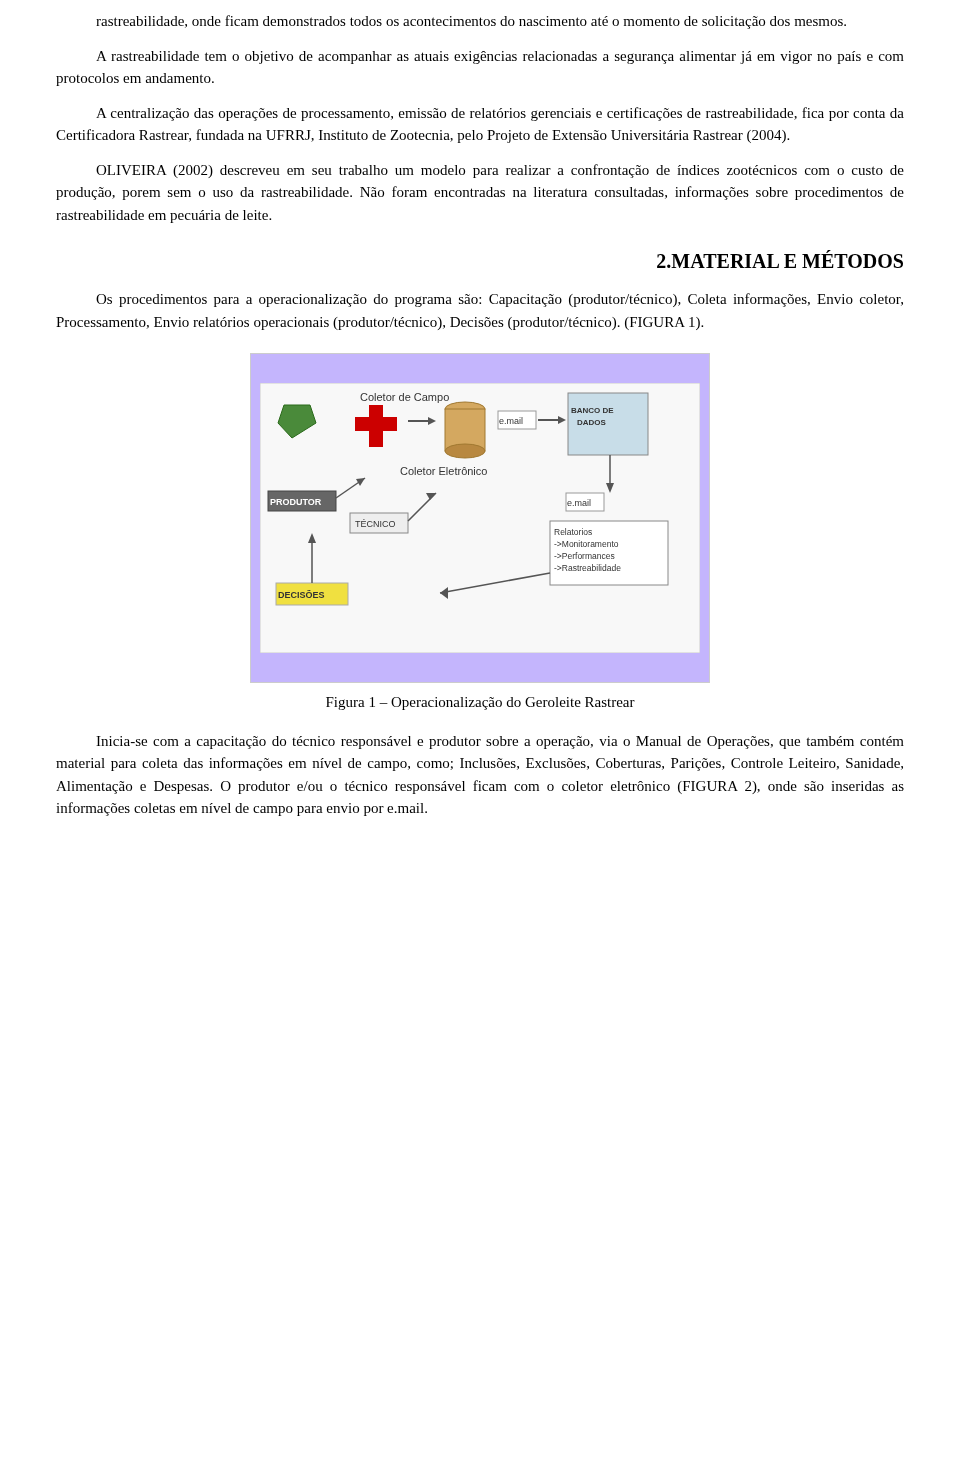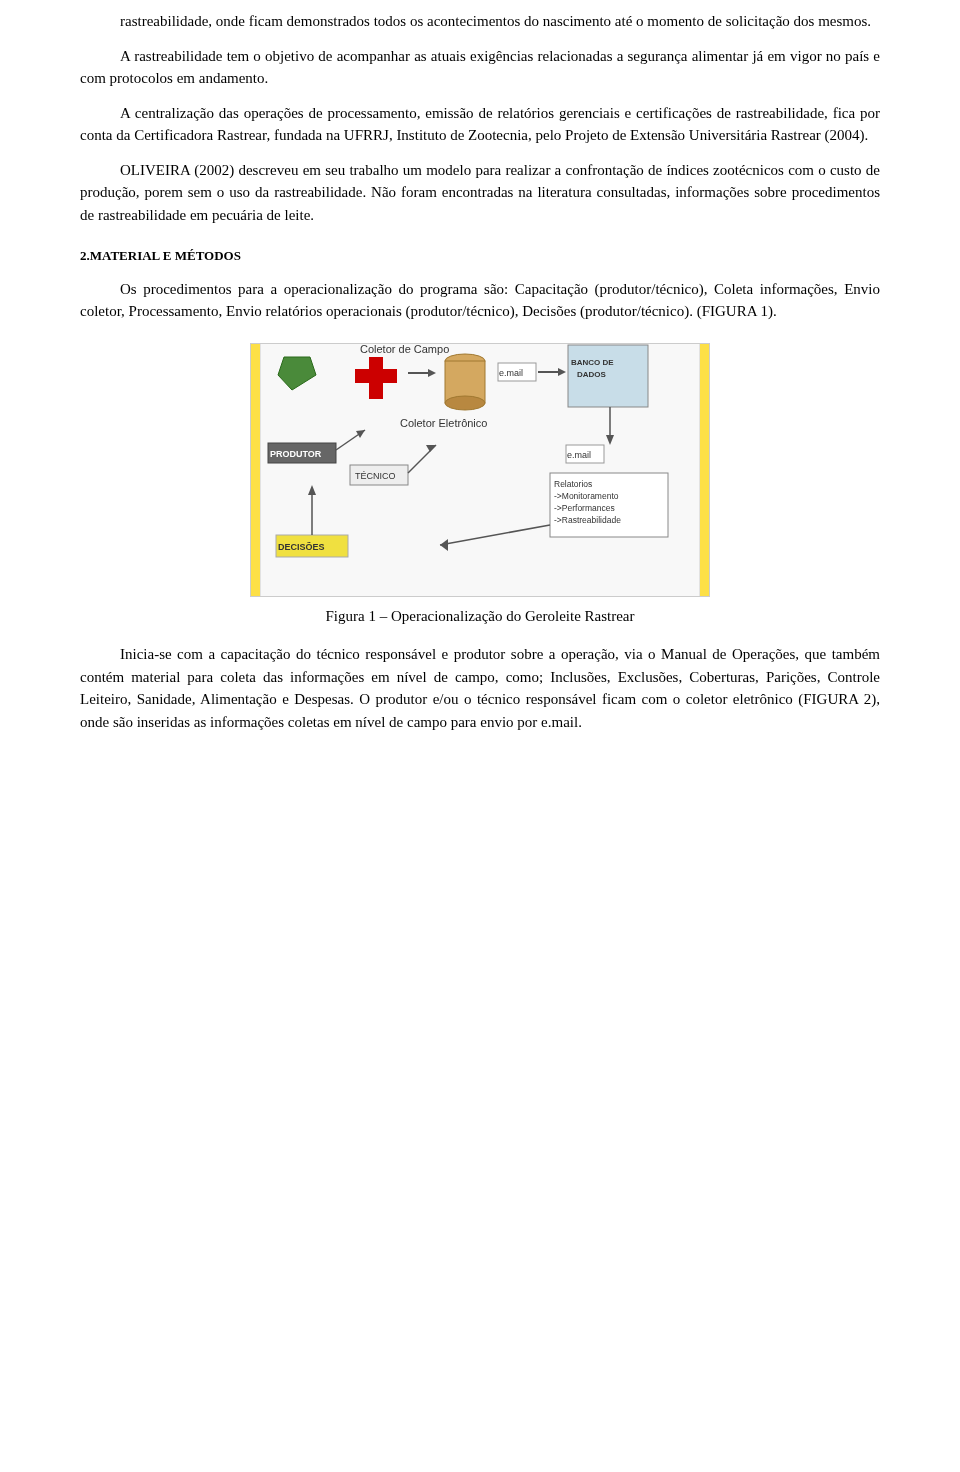--- a/index.html
+++ b/index.html
@@ -13,50 +13,50 @@
       min-height: 1472px;
       background: #ffffff;
       font-family: "Times New Roman", Times, serif;
       font-size: 15px;
       color: #000000;
       line-height: 1.5;
     }
 
     .page-container {
       width: 960px;
-      padding: 0 80px;
+      padding: 0 56px;
       padding-top: 10px;
       padding-bottom: 40px;
     }
 
     .paragraph {
       text-align: justify;
       margin-bottom: 12px;
       text-indent: 40px;
     }
 
     .section-heading {
-      text-align: left;
+      text-align: right;
       font-weight: bold;
-      font-size: 13px;
+      font-size: 20px;
       margin: 20px 0 12px 0;
     }
 
     .figure-container {
       display: flex;
       flex-direction: column;
       align-items: center;
       margin: 20px 0 16px 0;
     }
 
     .figure-box {
       border: 1px solid #ccc;
-      background: #fde047;
+      background: #c4b5fd;
       width: 460px;
-      height: 254px;
+      height: 330px;
       display: flex;
       align-items: center;
       justify-content: center;
       position: relative;
       overflow: hidden;
       text-align: center;
     }
 
     .figure-caption {
       text-align: right;

